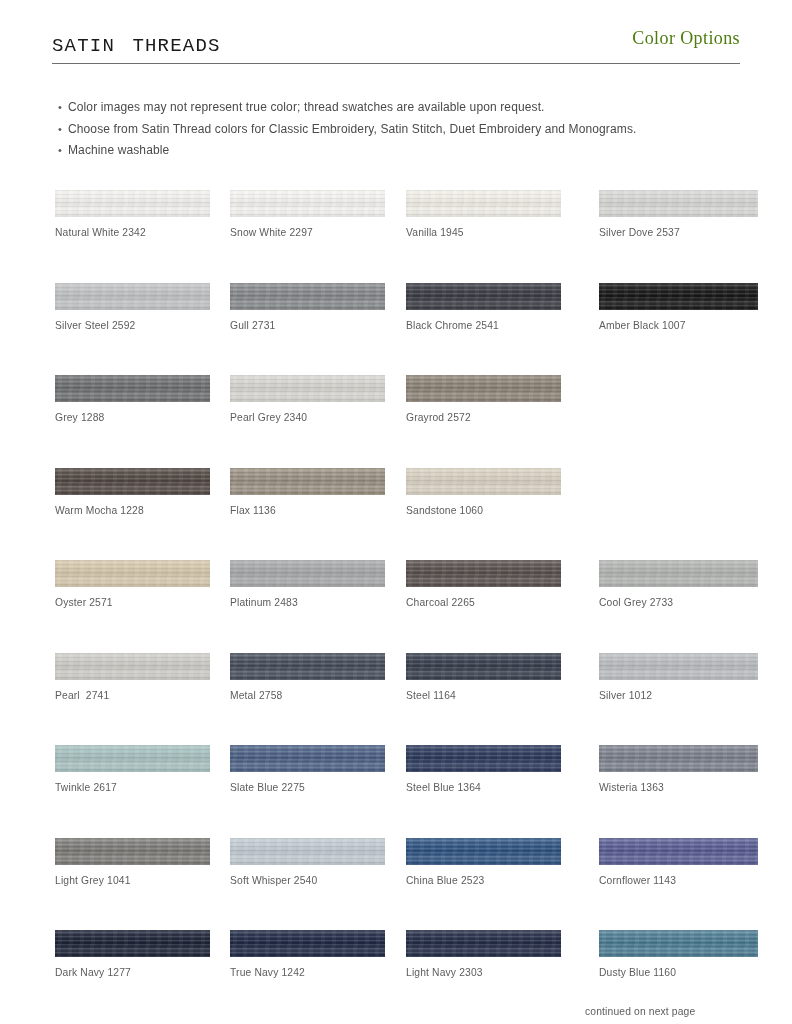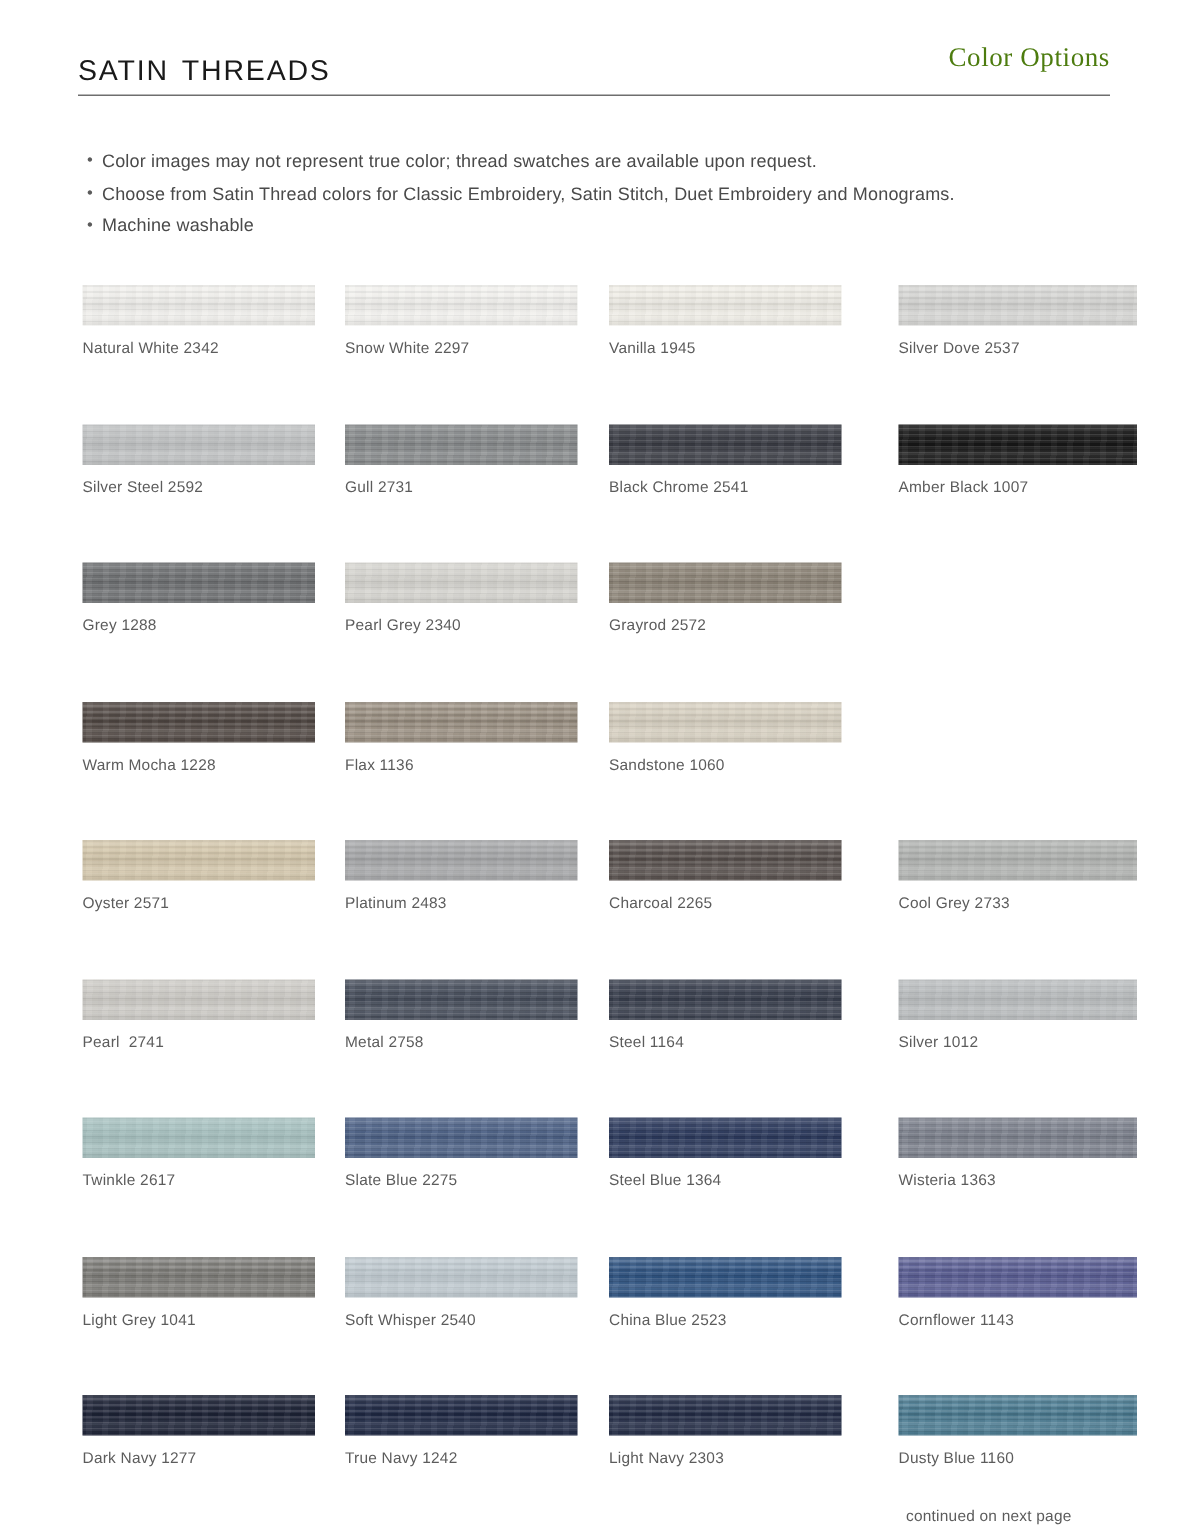--- a/index.html
+++ b/index.html
@@ -20,21 +20,21 @@
     position: absolute;
     left: 52px;
     top: 28px;
     width: 688px;
     height: 40px;
   }
   .brand {
     position: absolute;
     left: 0;
     top: 0;
-    font-family: Liberation Sans, sans-serif;
+    font-family: Liberation Mono, monospace;
     font-size: 27px;
     letter-spacing: 1.2px;
     color: #1a1a1a;
     font-variant: small-caps;
     text-transform: lowercase;
     line-height: 32px;
     white-space: nowrap;
     text-align: right;
   }
   .brand::first-letter { font-size: 27px; }
@@ -157,21 +157,21 @@
   .slabel {
     margin-top: 10px;
     font-size: 10.3px;
     color: #5c5c5c;
     letter-spacing: 0.15px;
     white-space: pre;
   }
 
   .continued {
     position: absolute;
-    left: 604px;
+    left: 585px;
     top: 1006px;
     font-size: 10.3px;
     color: #5c5c5c;
     letter-spacing: 0.15px;
     white-space: nowrap;
   }
 </style>
 </head>
 <body>
 

